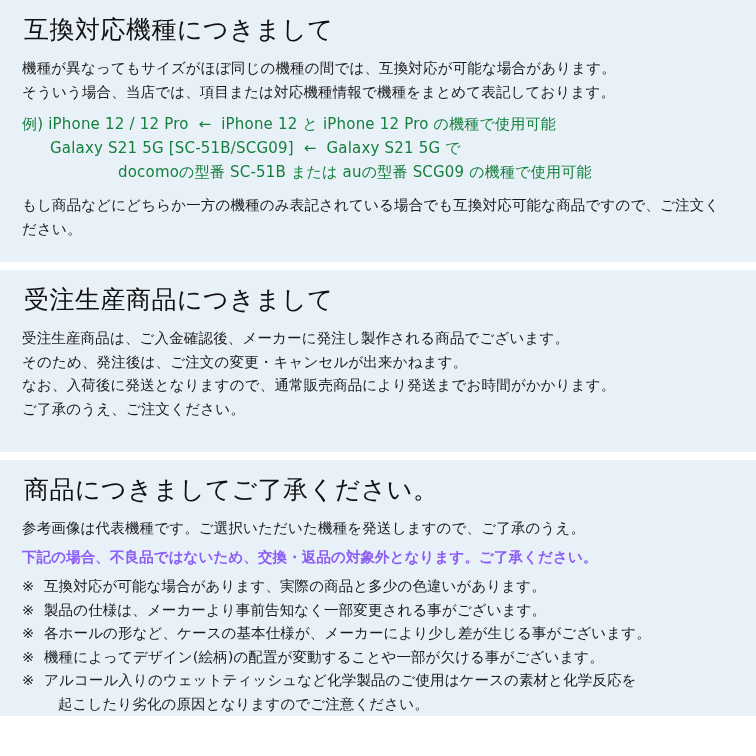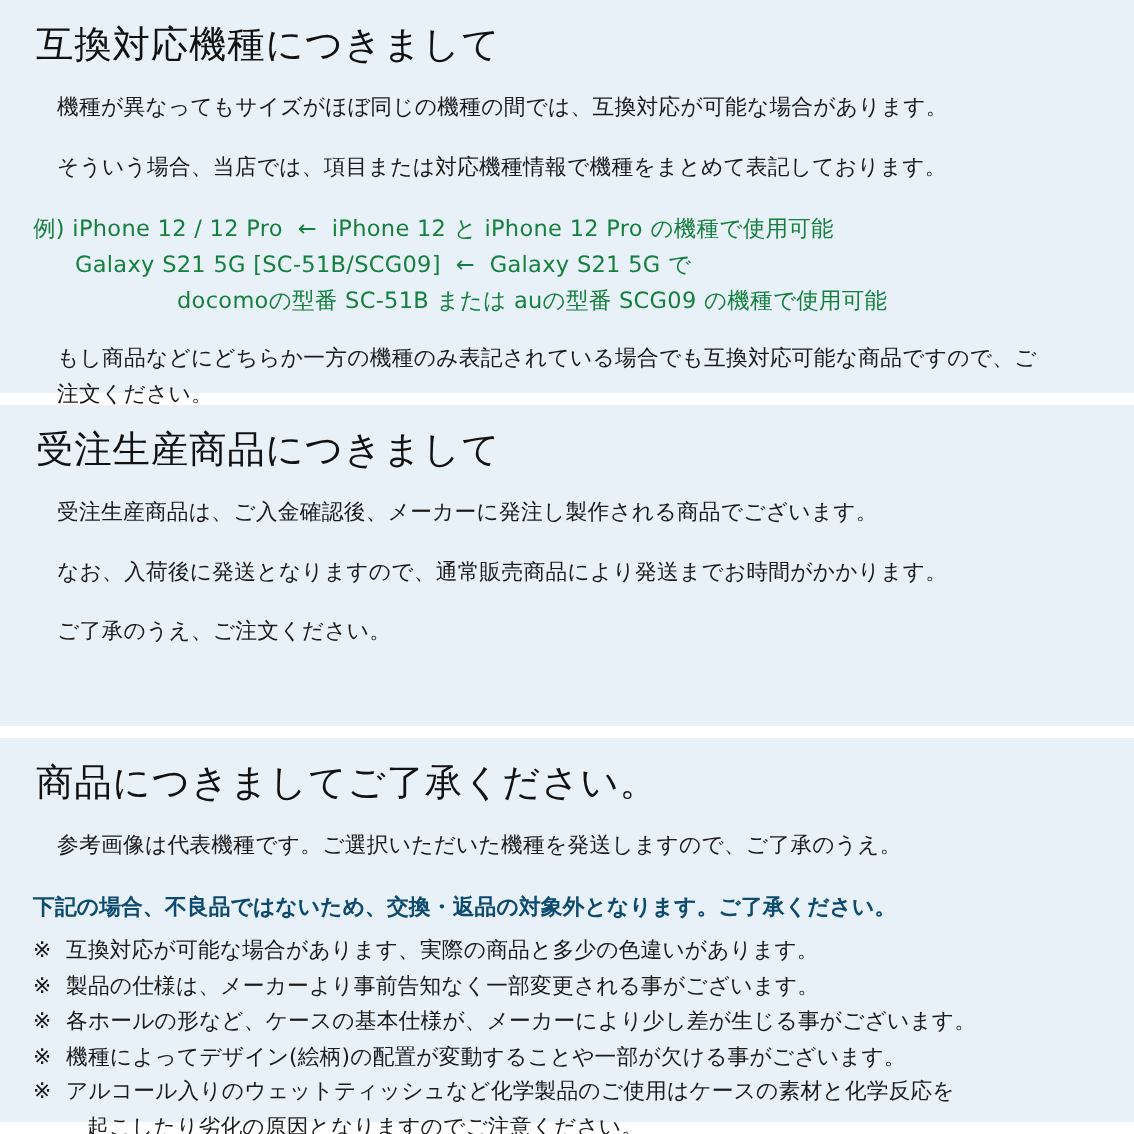--- a/index.html
+++ b/index.html
@@ -21,33 +21,33 @@
     background: #ffffff;
     box-sizing: border-box;
   }
   .section {
     background: #e8f0f8;
     box-sizing: border-box;
     padding: 14px 36px 16px 22px;
   }
   .sec-1 { height: 262px; }
   .gap { height: 8px; background: #ffffff; }
-  .sec-2 { height: 214px; }
+  .sec-2 { height: 182px; }
   .sec-3 { height: 256px; }
   h2.heading {
     font-size: 25px;
     font-weight: normal;
     margin: 0 0 12px 0;
     padding: 0 0 0 2px;
     letter-spacing: 0.5px;
     color: #111111;
     line-height: 1.25;
   }
   p.body-line {
-    margin: 16px;
+    margin: 0;
     font-size: 14.5px;
     line-height: 1.62;
     color: #1a1a1a;
     letter-spacing: 0.15px;
   }
   .block {
     margin-bottom: 8px;
   }
   .example-block {
     margin: 8px 0 10px 0;
@@ -56,21 +56,21 @@
     font-size: 15px;
     line-height: 1.6;
     letter-spacing: 0.2px;
     color: #15803d;
     white-space: pre;
   }
   .ex-indent-1 { padding-left: 0px; }
   .ex-indent-2 { padding-left: 28px; }
   .ex-indent-3 { padding-left: 96px; }
   .notice-line {
-    color: #0c4a6e;
+    color: #8b5cf6;
     font-size: 14.5px;
     line-height: 1.7;
     letter-spacing: 0.1px;
     margin: 4px 0 6px 0;
     font-weight: bold;
   }
   ul.bullets {
     list-style: none;
     margin: 0;
     padding: 0;
@@ -113,20 +113,21 @@
     <div class="block">
       <p class="body-line">もし商品などにどちらか一方の機種のみ表記されている場合でも互換対応可能な商品ですので、ご注文ください。</p>
     </div>
   </div>
 
   <div class="gap"></div>
 
   <div class="section sec-2">
     <h2 class="heading">受注生産商品につきまして</h2>
     <p class="body-line">受注生産商品は、ご入金確認後、メーカーに発注し製作される商品でございます。</p>
+    <p class="body-line">そのため、発注後は、ご注文の変更・キャンセルが出来かねます。</p>
     <p class="body-line">なお、入荷後に発送となりますので、通常販売商品により発送までお時間がかかります。</p>
     <p class="body-line">ご了承のうえ、ご注文ください。</p>
   </div>
 
   <div class="gap"></div>
 
   <div class="section sec-3">
     <h2 class="heading">商品につきましてご了承ください。</h2>
     <p class="body-line">参考画像は代表機種です。ご選択いただいた機種を発送しますので、ご了承のうえ。</p>
     <p class="notice-line">下記の場合、不良品ではないため、交換・返品の対象外となります。ご了承ください。</p>

